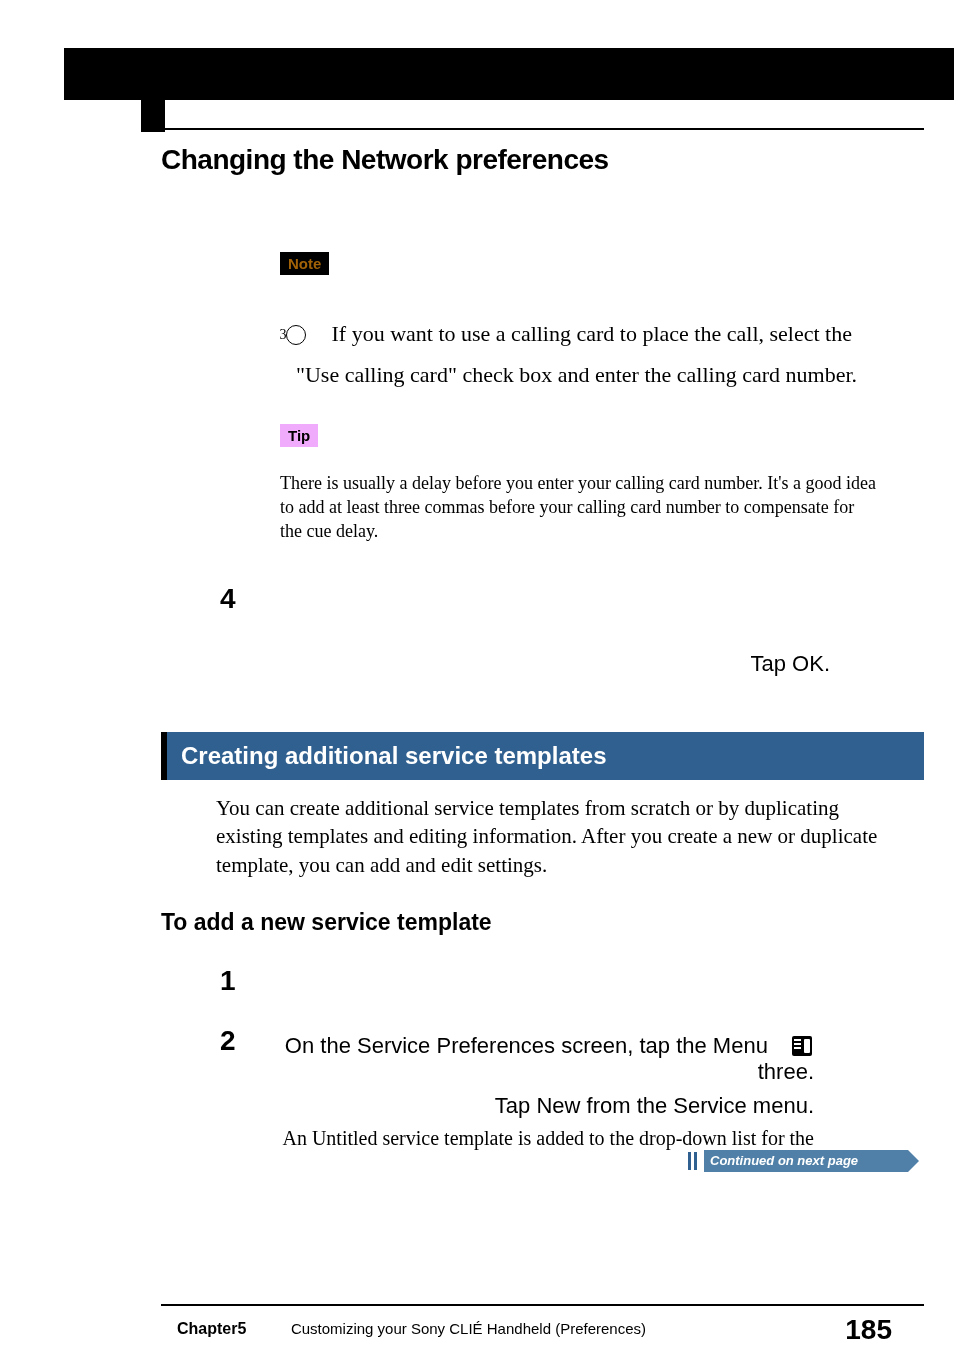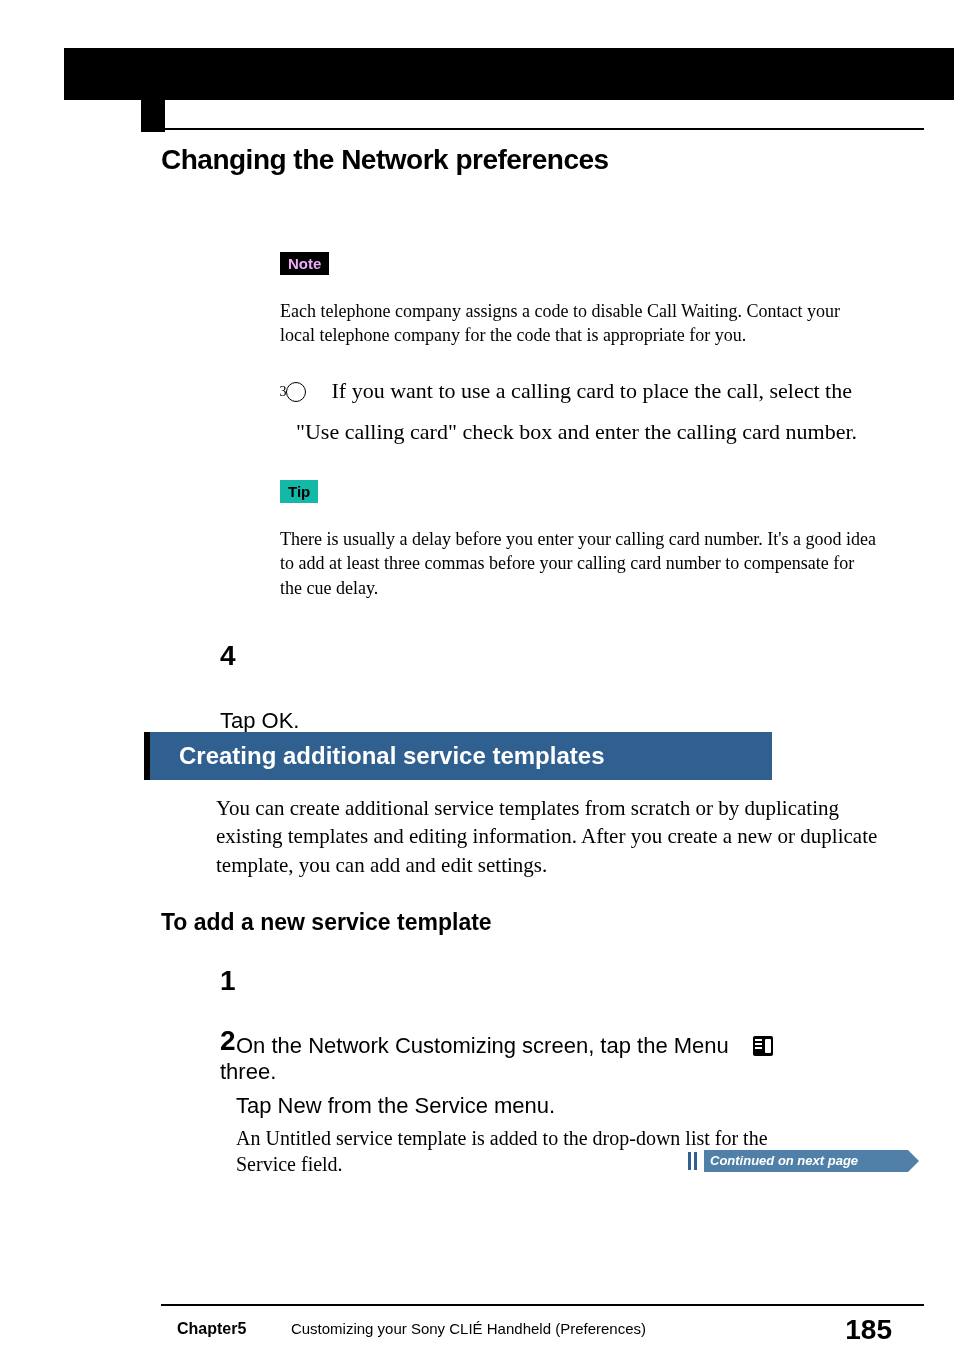--- a/index.html
+++ b/index.html
@@ -6,31 +6,31 @@
   html, body { width: 954px; height: 1352px; background: #fff; font-family: Georgia, 'Times New Roman', serif; color: #000; }
   .page { width: 954px; height: 1352px; position: relative; padding: 0; }
   .top-bar { width: 954px; height: 52px; background: #000; }
   .top-bar-inner { position: absolute; left: 77px; top: 0; width: 24px; height: 68px; background: #000; }
   .rule { position: absolute; left: 97px; top: 64px; width: 763px; height: 2px; background: #000; }
   .section-title { position: absolute; left: 97px; top: 80px; font-family: Arial, Helvetica, sans-serif; font-weight: bold; font-size: 28px; letter-spacing: -0.5px; }
   .content { position: absolute; left: 190px; right: 92px; top: 170px; }
 
   .circ-num { display: inline-block; width: 20px; height: 20px; border: 1.8px solid #000; border-radius: 50%; text-align: center; line-height: 17px; font-size: 14px; font-family: Georgia, serif; vertical-align: 2px; margin-right: 4px; }
   .para { font-size: 22px; line-height: 1.3; }
-  .note-box { display: inline-block; background: #000; color: #f0abfc; font-family: Arial, Helvetica, sans-serif; font-weight: bold; font-size: 15px; padding: 3px 8px; margin-top: 18px; margin-left: 26px; }
+  .note-box { display: inline-block; background: #000; color: #a16207; font-family: Arial, Helvetica, sans-serif; font-weight: bold; font-size: 15px; padding: 3px 8px; margin-top: 18px; margin-left: 26px; }
   .note-text { font-size: 18px; line-height: 1.35; margin-left: 26px; margin-top: 8px; }
-  .tip-box { display: inline-block; background: #14b8a6; color: #000; font-family: Arial, Helvetica, sans-serif; font-weight: bold; font-size: 15px; padding: 3px 8px; margin-top: 18px; margin-left: 26px; }
+  .tip-box { display: inline-block; background: #f0abfc; color: #000; font-family: Arial, Helvetica, sans-serif; font-weight: bold; font-size: 15px; padding: 3px 8px; margin-top: 18px; margin-left: 26px; }
   .tip-text { font-size: 18px; line-height: 1.35; margin-left: 26px; margin-top: 8px; }
 
   .step-row { margin-top: 24px; }
   .step-num { display: inline-block; font-family: Arial, Helvetica, sans-serif; font-weight: 900; font-size: 28px; width: 50px; vertical-align: top; }
-  .step-text { display: inline-block; font-family: Arial, Helvetica, sans-serif; font-size: 22px; font-weight: 400; vertical-align: top; width: 610px; padding-top: 4px; }
+  .step-text { display: inline-block; font-family: Arial, Helvetica, sans-serif; font-size: 22px; font-weight: 400; vertical-align: top; width: 610px; padding-top: 4px; text-align: right; }
   .step-sub { font-family: Georgia, serif; font-size: 20px; margin-top: 6px; line-height: 1.3; }
 
-  .blue-header { position: absolute; left: 80px; width: 628px; background: #306090; border-left: 6px solid #000; color: #fff; font-family: Arial, Helvetica, sans-serif; font-weight: bold; font-size: 24px; padding: 10px 29px; }
+  .blue-header { position: absolute; left: 97px; width: 763px; background: #306090; border-left: 6px solid #000; color: #fff; font-family: Arial, Helvetica, sans-serif; font-weight: bold; font-size: 24px; padding: 10px 14px; }
   .blue-pos { top: 668px; }
 
   .body-para { position: absolute; left: 152px; right: 92px; font-size: 21px; line-height: 1.35; }
   .body-para-pos { top: 730px; }
 
   .sub-heading { position: absolute; left: 97px; font-family: Arial, Helvetica, sans-serif; font-weight: bold; font-size: 23px; }
   .sub-heading-pos { top: 845px; }
 
   .step-block { position: absolute; left: 140px; right: 92px; }
   .step1-pos { top: 885px; }
@@ -60,21 +60,20 @@
   <div class="top-bar"></div>
   <div class="top-bar-inner"></div>
   <div class="rule"></div>
   <div class="section-title">Changing the Network preferences</div>
 
   <div class="content">
     
     
 
     <div class="note-box">Note</div>
-    <div class="note-text">Each telephone company assigns a code to disable Call Waiting. Contact your local telephone company for the code that is appropriate for you.</div>
 
     <div class="para step3-item" style="text-indent: -26px; padding-left: 26px;">
       <span class="circ-num">3</span><span> If you want to use a calling card to place the call, select the "Use calling card" check box and enter the calling card number.</span>
     </div>
 
     <div class="tip-box">Tip</div>
     <div class="tip-text">There is usually a delay before you enter your calling card number. It's a good idea to add at least three commas before your calling card number to compensate for the cue delay.</div>
 
     <div class="step-row" style="margin-left:-50px;">
       <span class="step-num">4</span>
@@ -84,21 +83,21 @@
 
   <div class="blue-header blue-pos">Creating additional service templates</div>
 
   <div class="body-para body-para-pos">You can create additional service templates from scratch or by duplicating existing templates and editing information. After you create a new or duplicate template, you can add and edit settings.</div>
 
   <div class="sub-heading sub-heading-pos">To add a new service template</div>
 
   <div class="step-block step1-pos">
     <span class="step-num">1</span>
     <span class="step-text">
-      <span>On the Network Customizing screen, tap the Menu </span><span class="menu-icon"></span><span> three.</span>
+      <span>On the Service Preferences screen, tap the Menu </span><span class="menu-icon"></span><span> three.</span>
     </span>
   </div>
 
   <div class="step-block step2-pos">
     <span class="step-num">2</span>
     <span class="step-text">
       <span>Tap New from the Service menu.</span>
       <div class="step-sub">An Untitled service template is added to the drop-down list for the Service field.</div>
     </span>
   </div>

